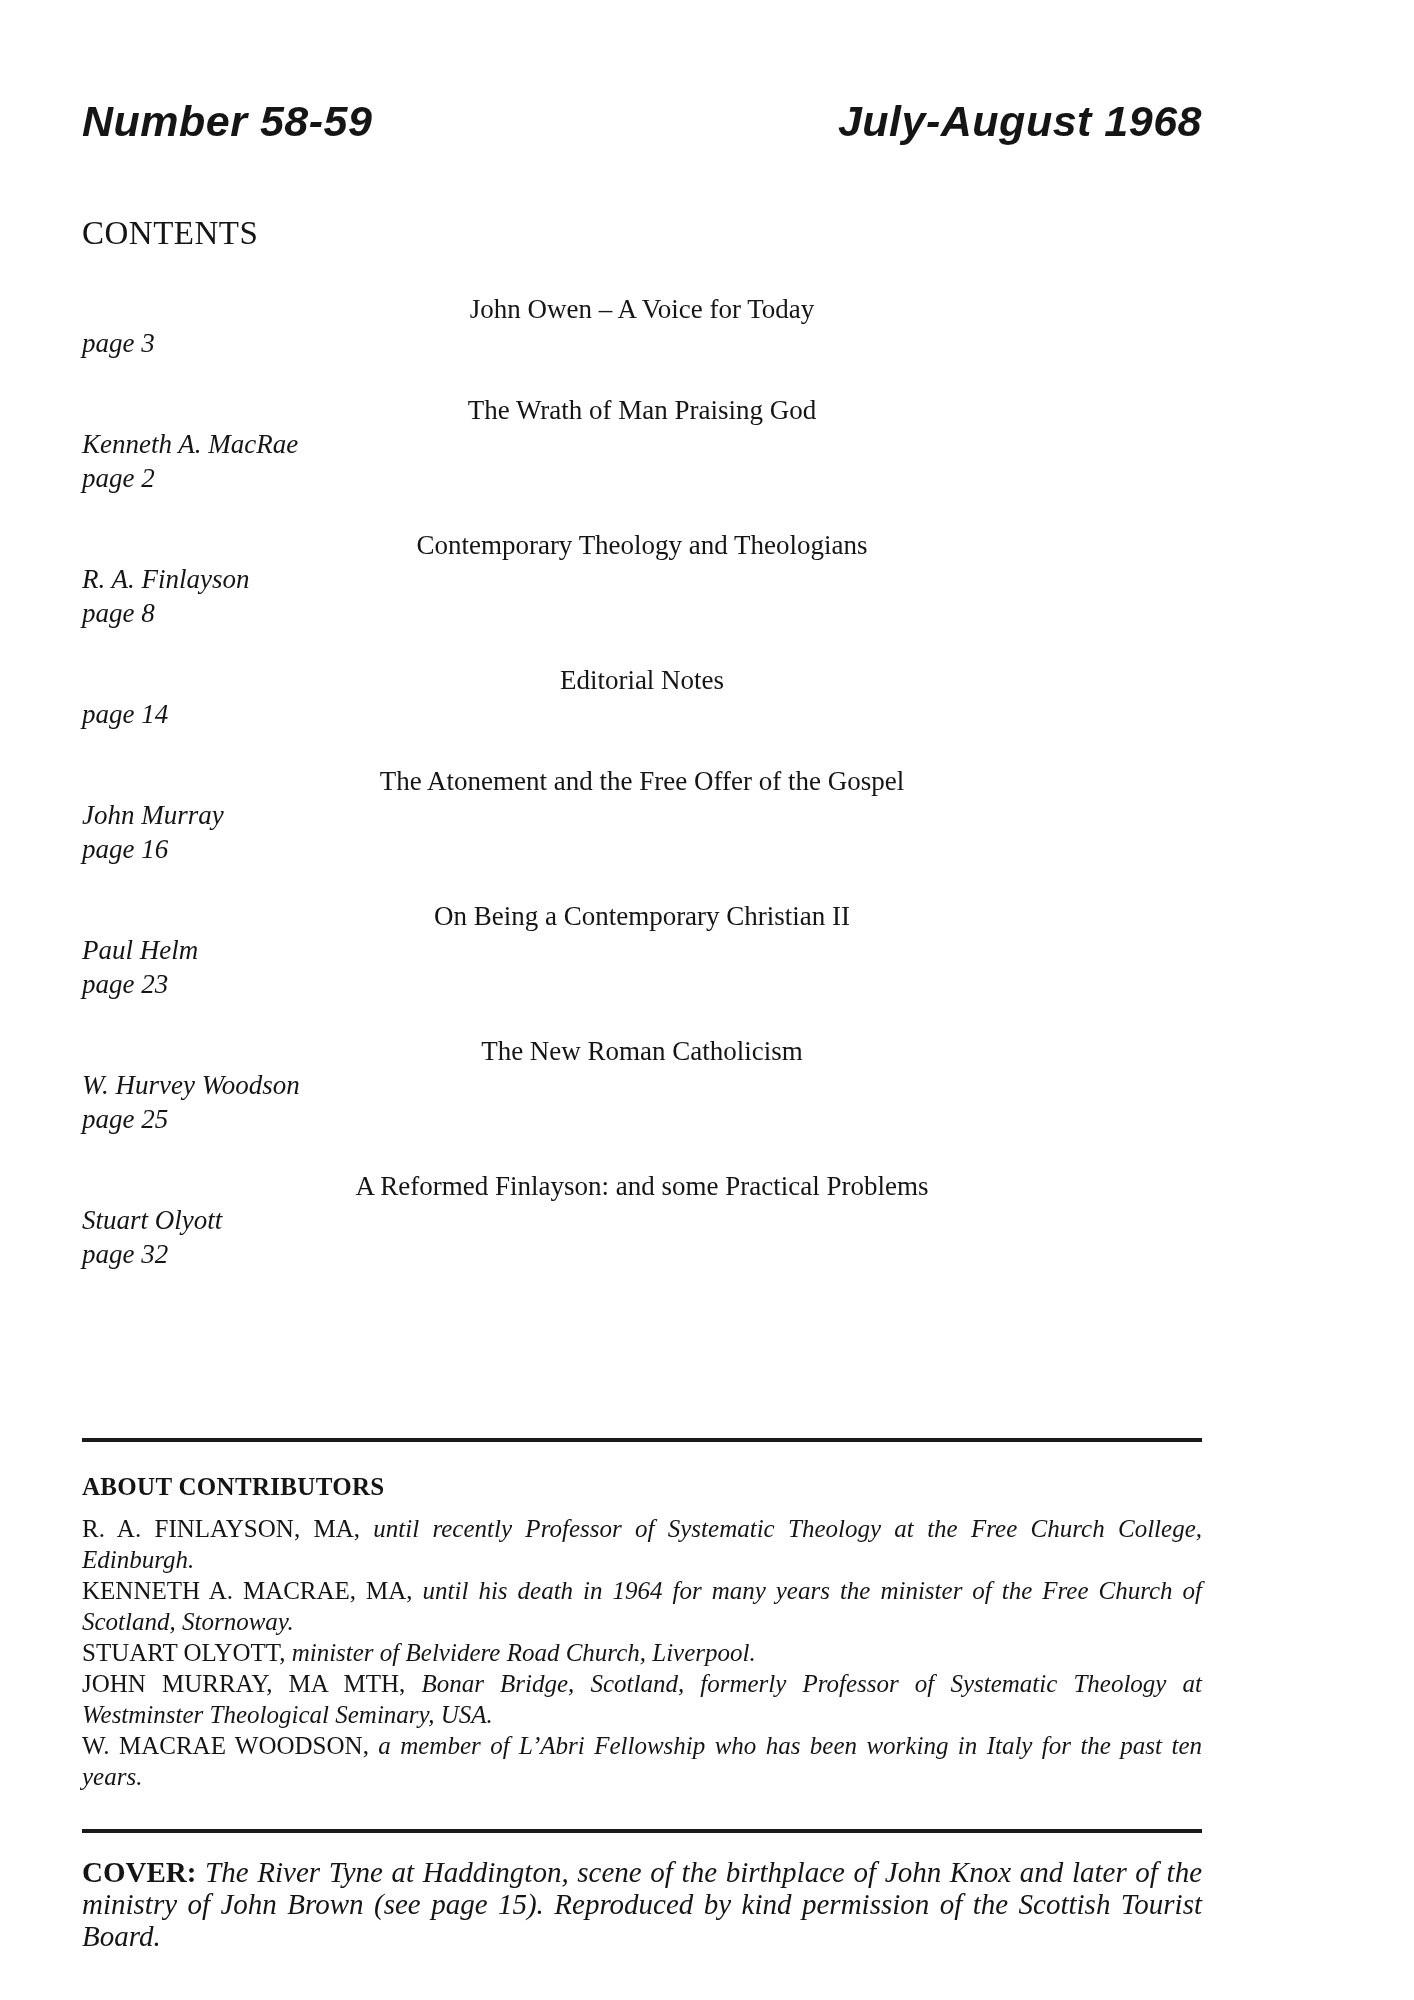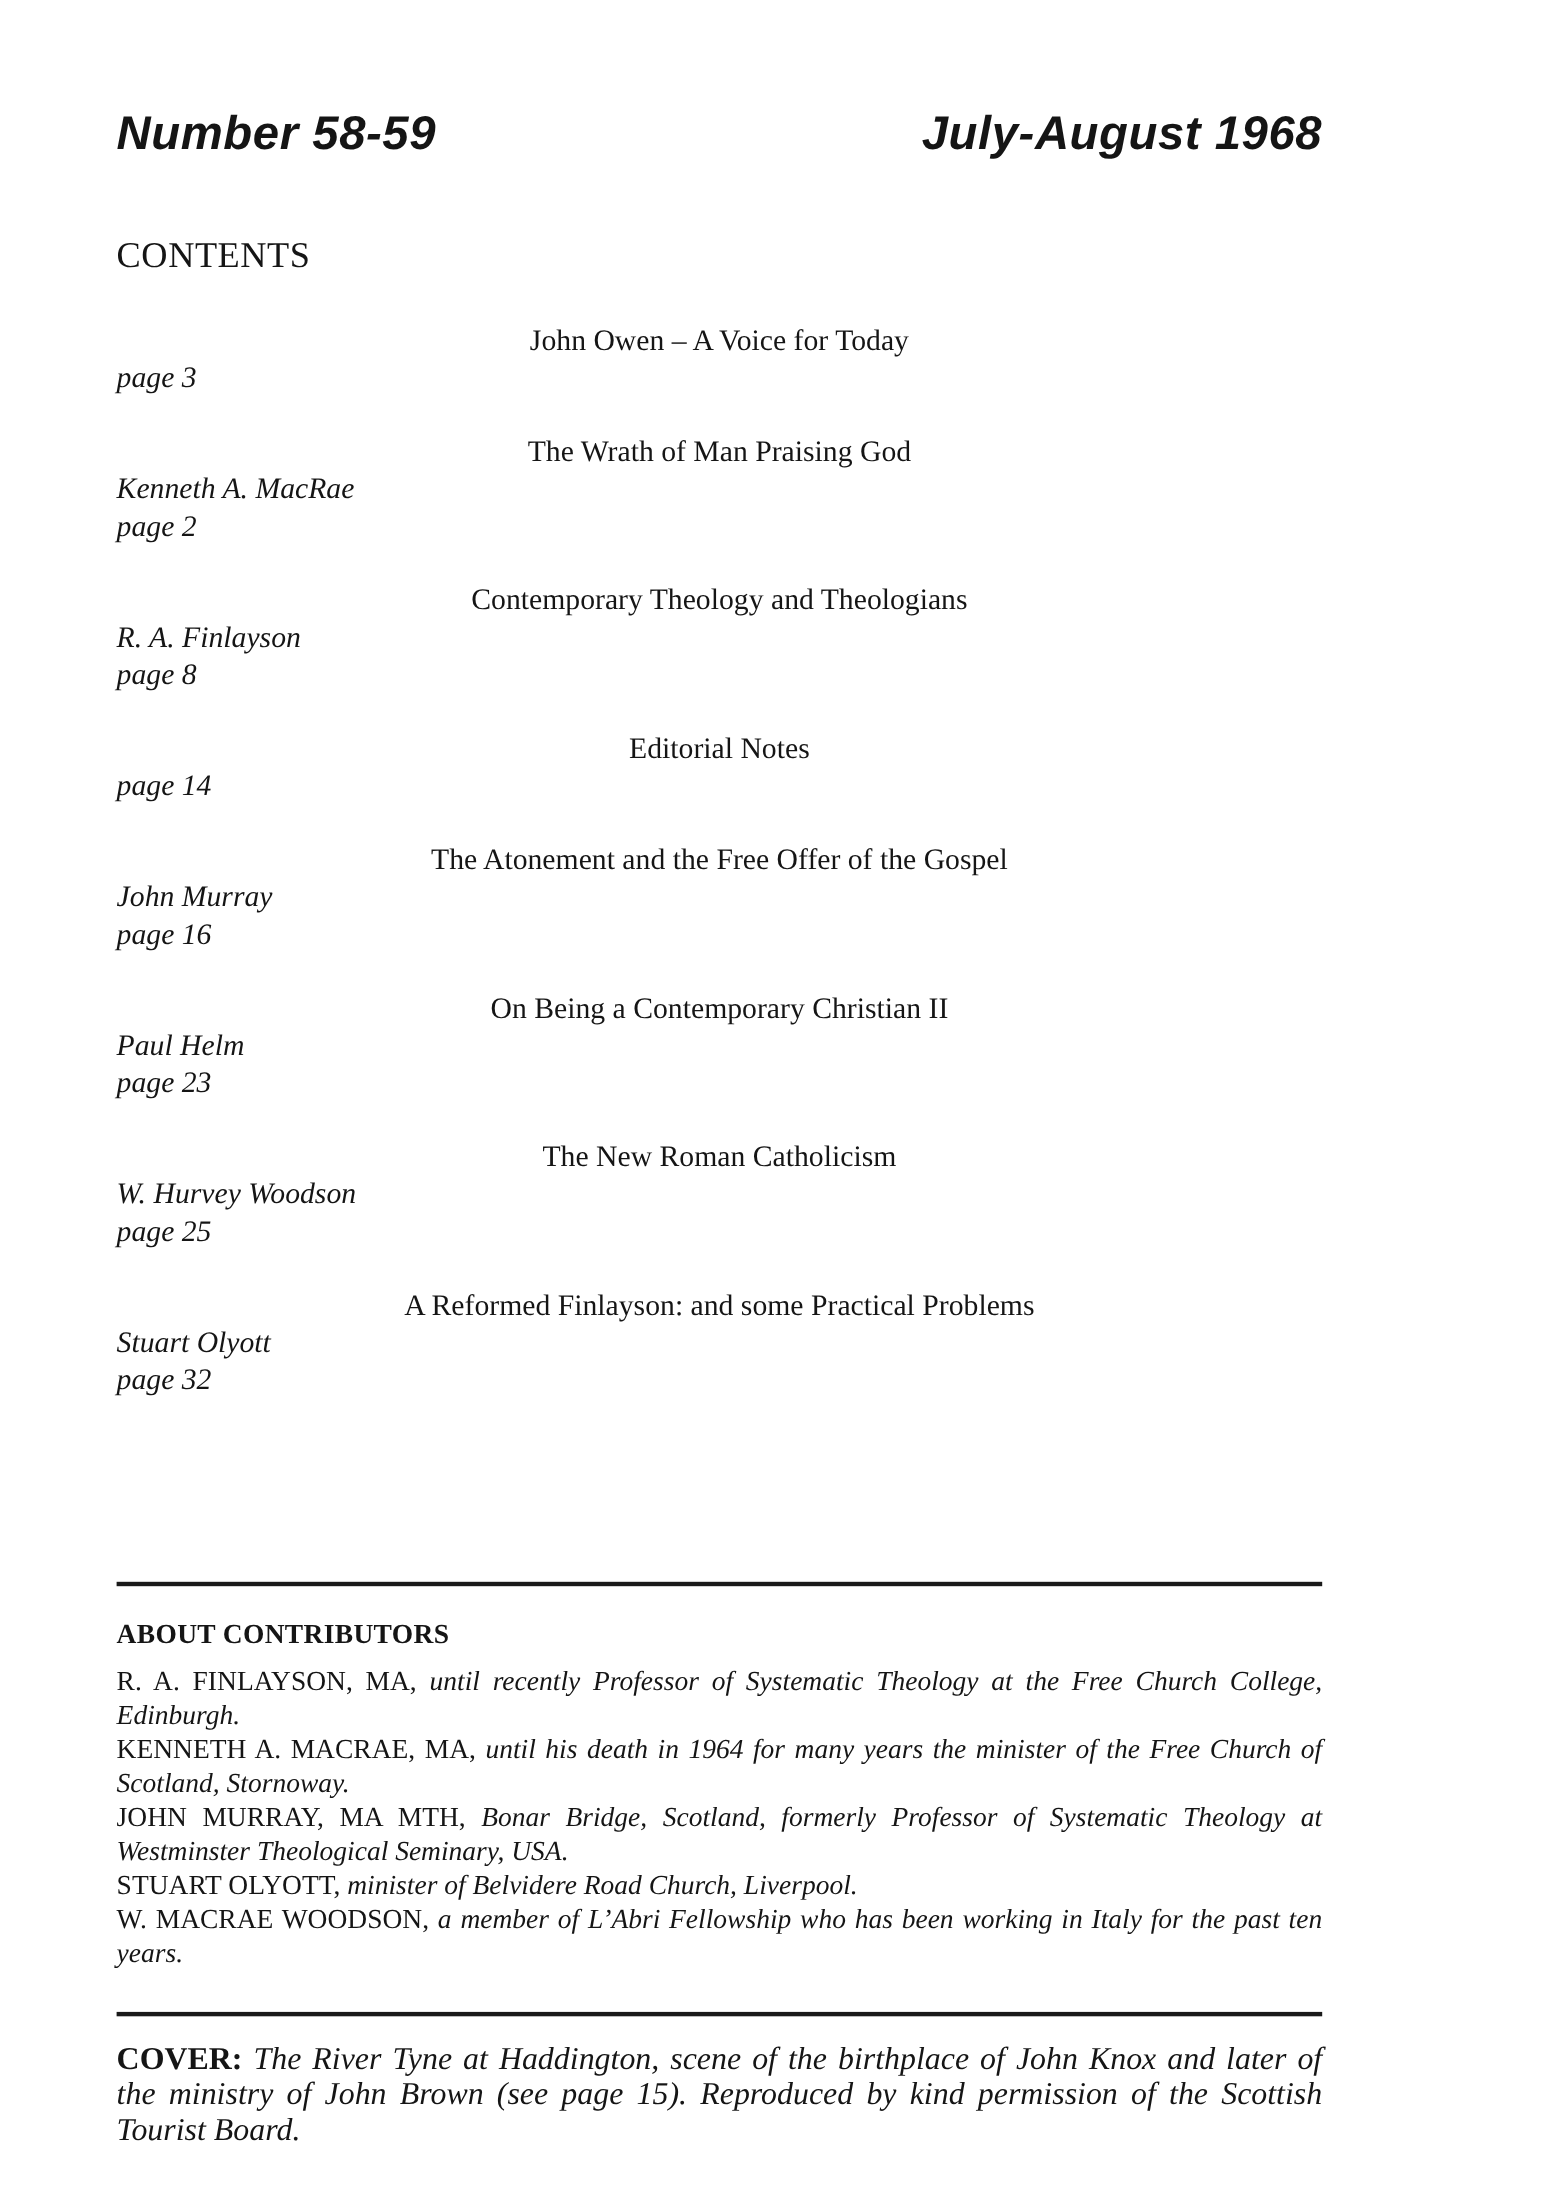--- a/index.html
+++ b/index.html
@@ -7,21 +7,21 @@
   body {
     width: 1414px;
     font-family: "Liberation Serif", serif;
     color: #151515;
   }
   .page {
     position: relative;
     width: 1288px;
     height: 2000px;
     background: #ffffff;
-    padding: 0 86px 0 106px;
+    padding: 0 86px 0 82px;
     overflow: hidden;
   }
   .masthead {
     display: flex;
     justify-content: space-between;
     align-items: baseline;
     padding-top: 97px;
     font-family: "Liberation Sans", sans-serif;
     font-weight: bold;
     font-style: italic;
@@ -142,23 +142,23 @@
   <hr class="rule rule-top">
 
   <h2 class="contributors-heading">ABOUT CONTRIBUTORS</h2>
 
   <div class="bios">
 
       <p class="bio"><span class="bio-name">R. A. FINLAYSON, MA,</span> <span class="bio-text">until recently Professor of Systematic Theology at the Free Church College, Edinburgh.</span></p>
 
       <p class="bio"><span class="bio-name">KENNETH A. MACRAE, MA,</span> <span class="bio-text">until his death in 1964 for many years the minister of the Free Church of Scotland, Stornoway.</span></p>
 
+      <p class="bio"><span class="bio-name">STUART OLYOTT,</span> <span class="bio-text">minister of Belvidere Road Church, Liverpool.</span></p>
+
       <p class="bio"><span class="bio-name">JOHN MURRAY, MA MTH,</span> <span class="bio-text">Bonar Bridge, Scotland, formerly Professor of Systematic Theology at Westminster Theological Seminary, USA.</span></p>
-
-      <p class="bio"><span class="bio-name">STUART OLYOTT,</span> <span class="bio-text">minister of Belvidere Road Church, Liverpool.</span></p>
 
       <p class="bio"><span class="bio-name">W. MACRAE WOODSON,</span> <span class="bio-text">a member of L’Abri Fellowship who has been working in Italy for the past ten years.</span></p>
     </div>
 
   <hr class="rule rule-bottom">
 
   <p class="cover">
     <span class="cover-label">COVER:</span>
     <span class="cover-text">The River Tyne at Haddington, scene of the birthplace of John Knox and later of the ministry of John Brown (see page 15). Reproduced by kind permission of the Scottish Tourist Board.</span>
   </p>

